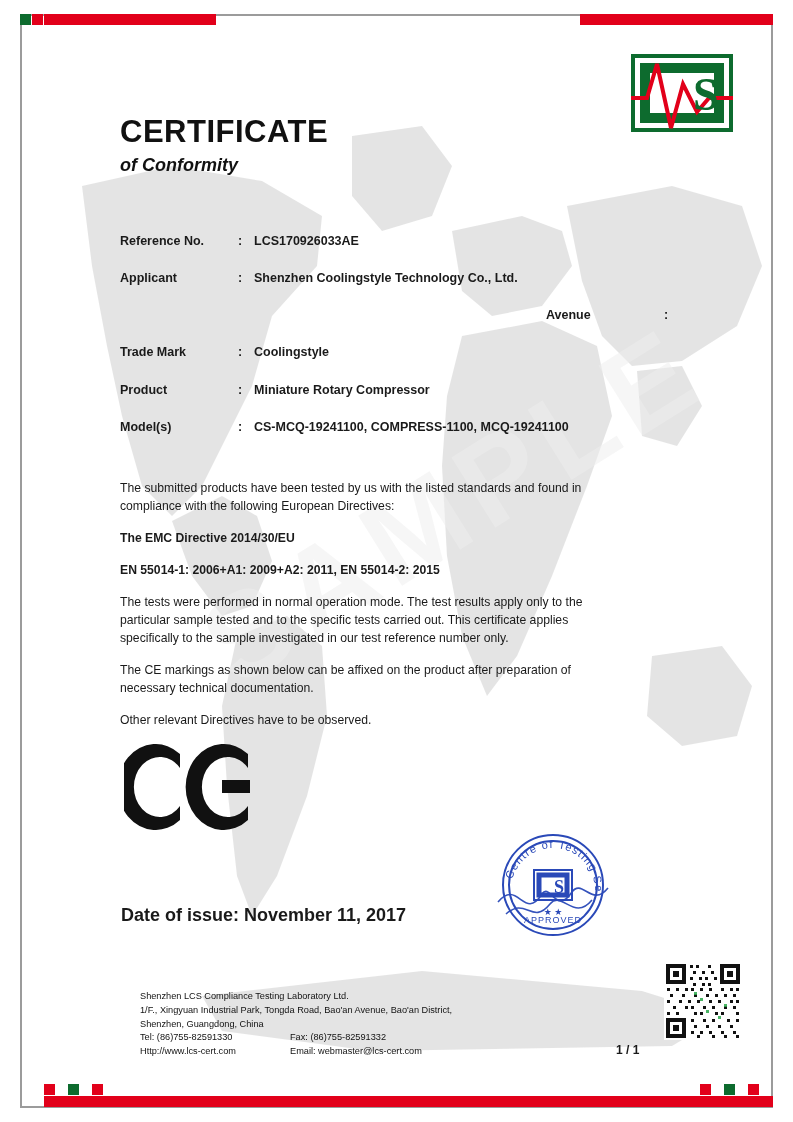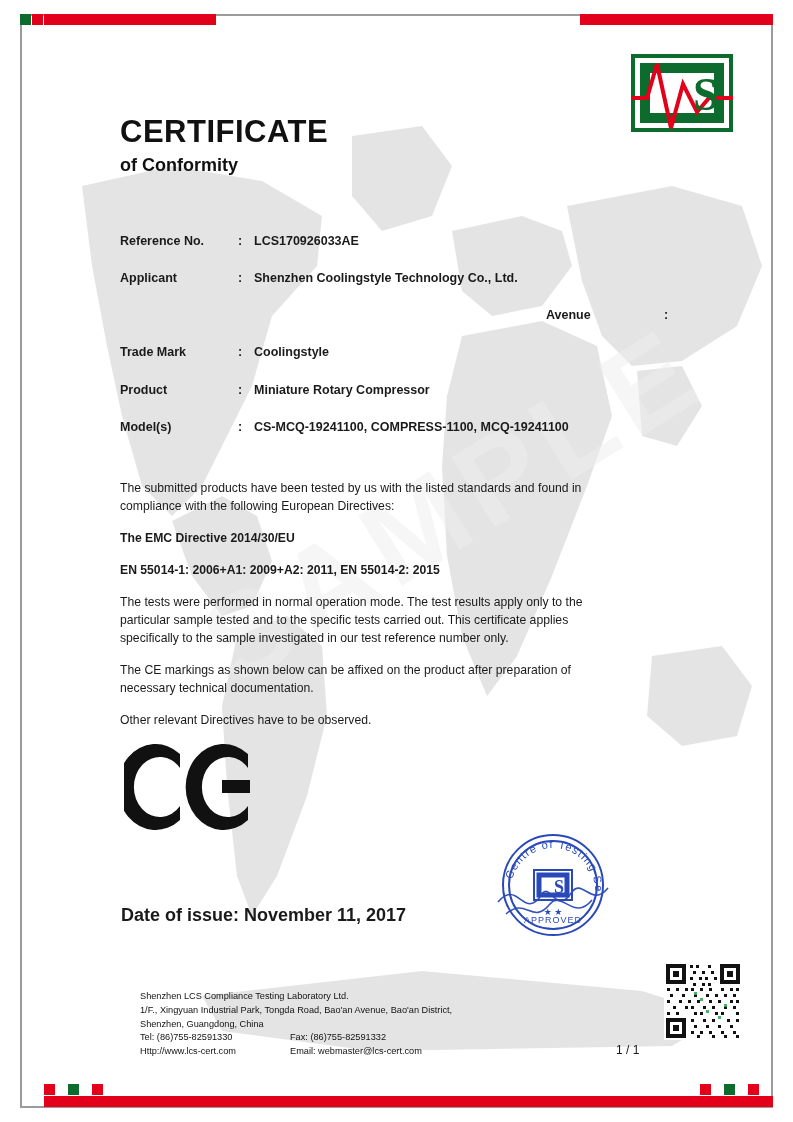--- a/index.html
+++ b/index.html
@@ -92,20 +92,21 @@
     font-weight: bold;
     letter-spacing: 0.5px;
     line-height: 1.05;
     color: #111;
   }
   .subtitle {
     font-size: 18px;
     font-weight: bold;
     margin-top: 6px;
     color: #111;
+    font-style: italic;
   }
 
   
   .fields {
     position: absolute;
     left: 120px;
     top: 232px;
     width: 560px;
     font-size: 12.5px;
   }
@@ -187,21 +188,21 @@
   .footer-cols {
     display: flex;
   }
   .footer-cols .c1 { width: 150px; }
 
   .page-num {
     position: absolute;
     left: 616px;
     top: 1043px;
     font-size: 12px;
-    font-weight: normal;
+    font-weight: bold;
   }
 
   
   .qr {
     position: absolute;
     left: 664px;
     top: 962px;
     width: 78px;
     height: 78px;
   }

